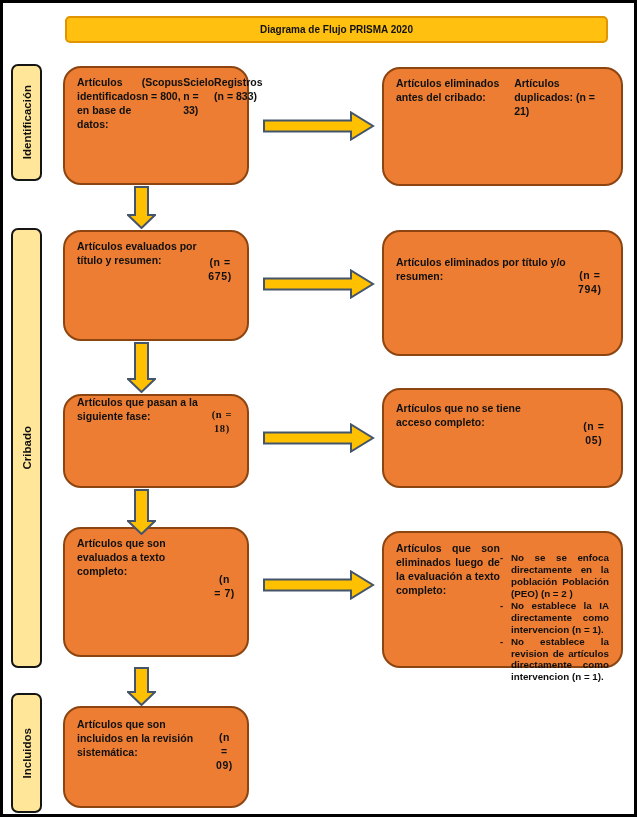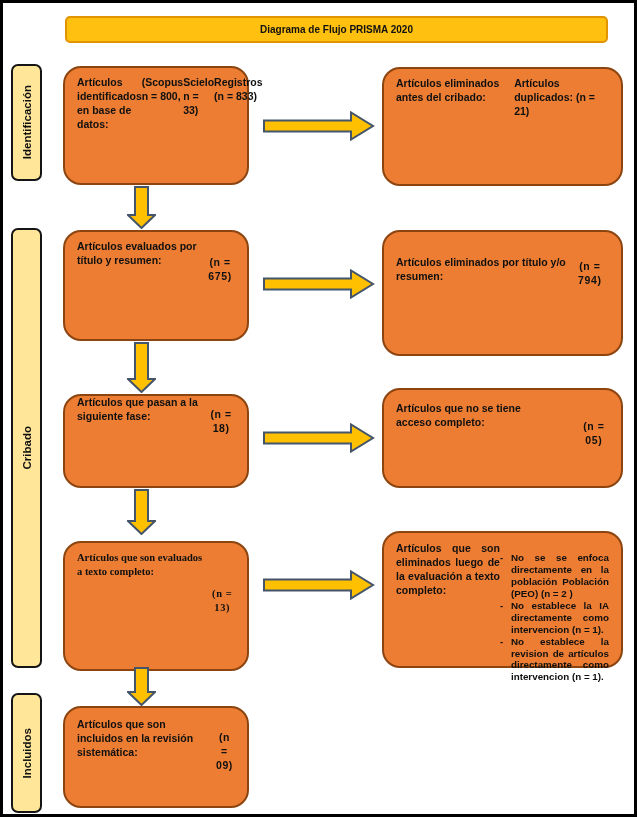--- a/index.html
+++ b/index.html
@@ -45,30 +45,30 @@
   }
   .fbox .count{text-align:center;letter-spacing:0.6px;}
   .lcol{left:60px;width:186px;}
   .rcol{left:379px;width:241px;}
 
   #box-l1{top:63px;height:119px;}
   #box-l1 .heading{margin-bottom:13px;}
   #box-l2{top:227px;height:111px;}
   #box-l2 .count{margin-top:16px;}
   #box-l3{top:391px;height:94px;padding-top:0;}
-  #box-l3 .count{margin-top:12px;}
-  #box-l4{top:538px;height:130px;font-family:Liberation Serif, serif;}
+  #box-l3 .count{margin-top:12px;font-family:Liberation Serif, serif;}
+  #box-l4{top:524px;height:130px;}
   #box-l4 .count{margin-top:36px;}
   #box-l5{top:703px;height:102px;padding-top:10px;}
   #box-l5 .count{margin-top:13px;}
 
   #box-r1{top:64px;height:119px;justify-content:center;padding-right:18px;}
   #box-r1 .heading{margin-bottom:13px;}
   #box-r2{top:227px;height:126px;padding-top:24px;}
-  #box-r2 .count{margin-top:4px;text-align:center;}
+  #box-r2 .count{margin-top:13px;text-align:center;}
   #box-r3{top:385px;height:100px;padding-top:12px;gap:26px;}
   #box-r3 .count{margin-top:18px;}
   #box-r4{top:528px;height:137px;padding-top:9px;}
   #box-r4 .heading{text-align:justify;}
   #box-r4 .bullets{margin-top:10px;font-size:9.8px;line-height:1.22;}
   .bullet{display:flex;}
   .bullet .marker{width:11px;flex:0 0 11px;}
   .bullet .btxt{flex:1;text-align:justify;}
 
   .arrow-svg{display:block;}
@@ -104,21 +104,21 @@
     <div class="count">(n = 675)</div>
   </div>
 
   <div class="abs fbox lcol" id="box-l3">
     <div class="heading">Artículos que pasan a la siguiente fase:</div>
     <div class="count">(n = 18)</div>
   </div>
 
   <div class="abs fbox lcol" id="box-l4">
     <div class="heading">Artículos que son evaluados a texto completo:</div>
-    <div class="count">(n = 13)</div>
+    <div class="count">(n = 7)</div>
   </div>
 
   <div class="abs fbox lcol" id="box-l5">
     <div class="heading">Artículos que son incluidos en la revisión sistemática:</div>
     <div class="count">(n = 09)</div>
   </div>
 
   <div class="abs fbox rcol" id="box-r1">
     <div class="heading">Artículos eliminados antes del cribado:</div>
     <div>Artículos duplicados: (n = 21)</div>

